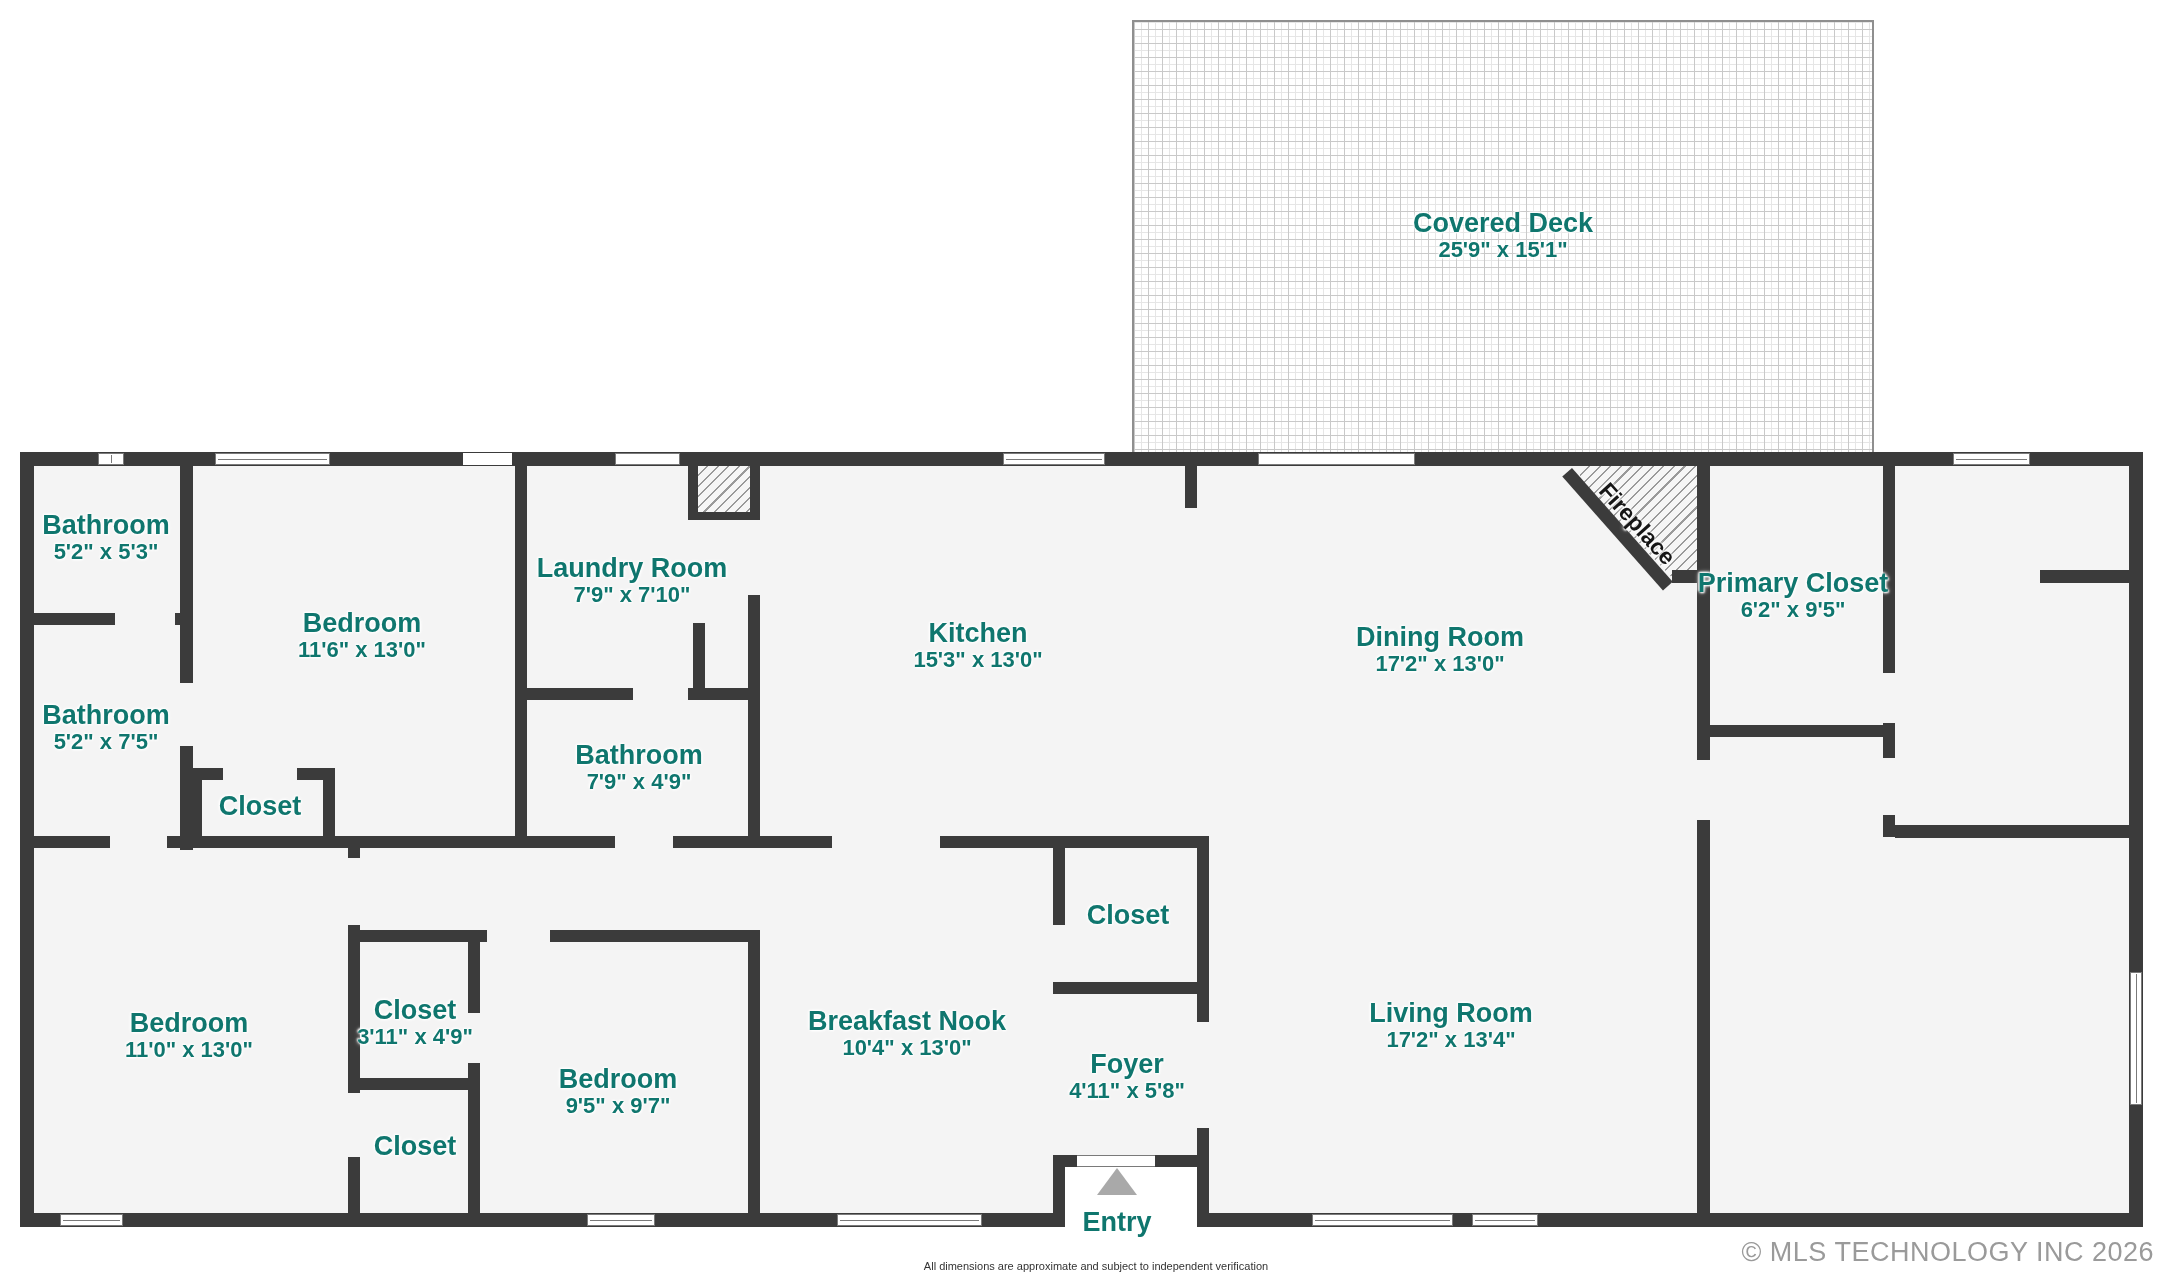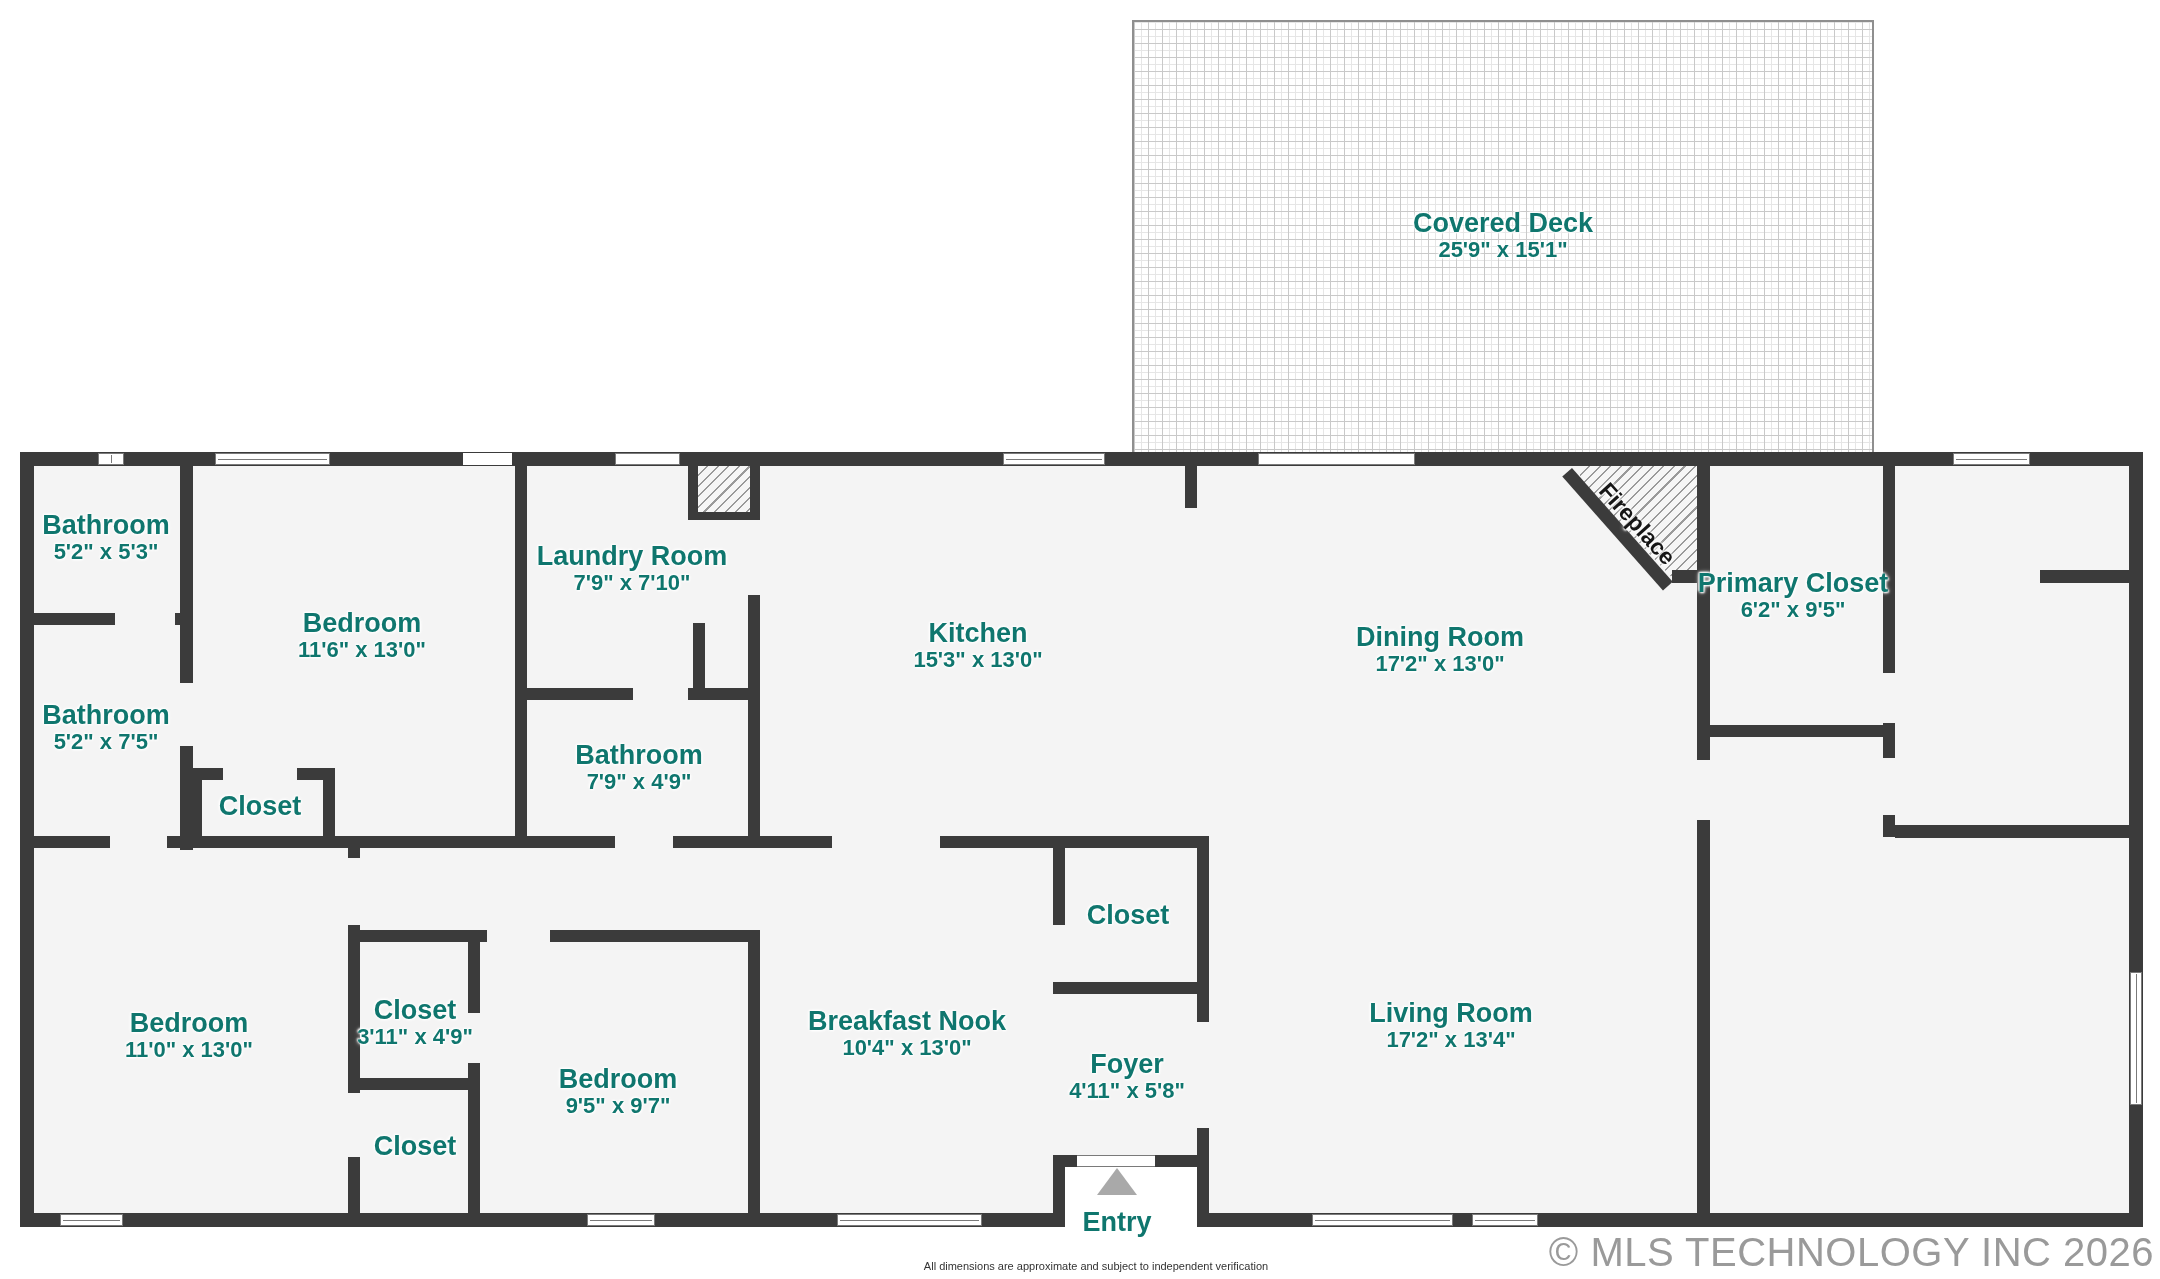--- a/index.html
+++ b/index.html
@@ -32,21 +32,21 @@
   .entry-door{position:absolute;background:#ffffff;border-top:1px solid #7a7a7a;border-bottom:1px solid #7a7a7a;box-sizing:border-box;}
   .entry-arrow{position:absolute;width:0;height:0;
       border-left:20px solid transparent;border-right:20px solid transparent;
       border-bottom:27px solid #a9a9a9;}
   .fireplace-label{position:absolute;transform:translate(-50%,-50%) rotate(48deg);
       font-size:23px;font-weight:700;color:#161616;white-space:nowrap;z-index:30;
       text-shadow:0 0 3px #fff,0 0 5px #fff,1px 1px 2px #fff;}
   .footer-note{position:absolute;left:1096px;top:1266px;transform:translate(-50%,-50%);
       font-size:11px;color:#333;white-space:nowrap;}
   .copyright{position:absolute;right:6px;top:1252px;transform:translateY(-50%);
-      font-size:40px;color:#9a9a9a;white-space:nowrap;letter-spacing:0.5px;}
+      font-size:27px;color:#9a9a9a;white-space:nowrap;letter-spacing:0.5px;}
 </style>
 </head>
 <body>
 
 <div id="plan">
 
   <div class="deck"></div>
 
   <div class="fill" style="left:20px;top:452px;width:2123px;height:775px;"></div>
 
@@ -137,21 +137,21 @@
     <div class="rdims">25'9" x 15'1"</div>
   </div>
   <div class="room-label" style="left:106px;top:537px;">
     <div class="rname">Bathroom</div>
     <div class="rdims">5'2" x 5'3"</div>
   </div>
   <div class="room-label" style="left:362px;top:635px;">
     <div class="rname">Bedroom</div>
     <div class="rdims">11'6" x 13'0"</div>
   </div>
-  <div class="room-label" style="left:632px;top:568px;">
+  <div class="room-label" style="left:632px;top:580px;">
     <div class="rname">Laundry Room</div>
     <div class="rdims">7'9" x 7'10"</div>
   </div>
   <div class="room-label" style="left:106px;top:727px;">
     <div class="rname">Bathroom</div>
     <div class="rdims">5'2" x 7'5"</div>
   </div>
   <div class="room-label" style="left:260px;top:806px;">
     <div class="rname">Closet</div>
   </div>

